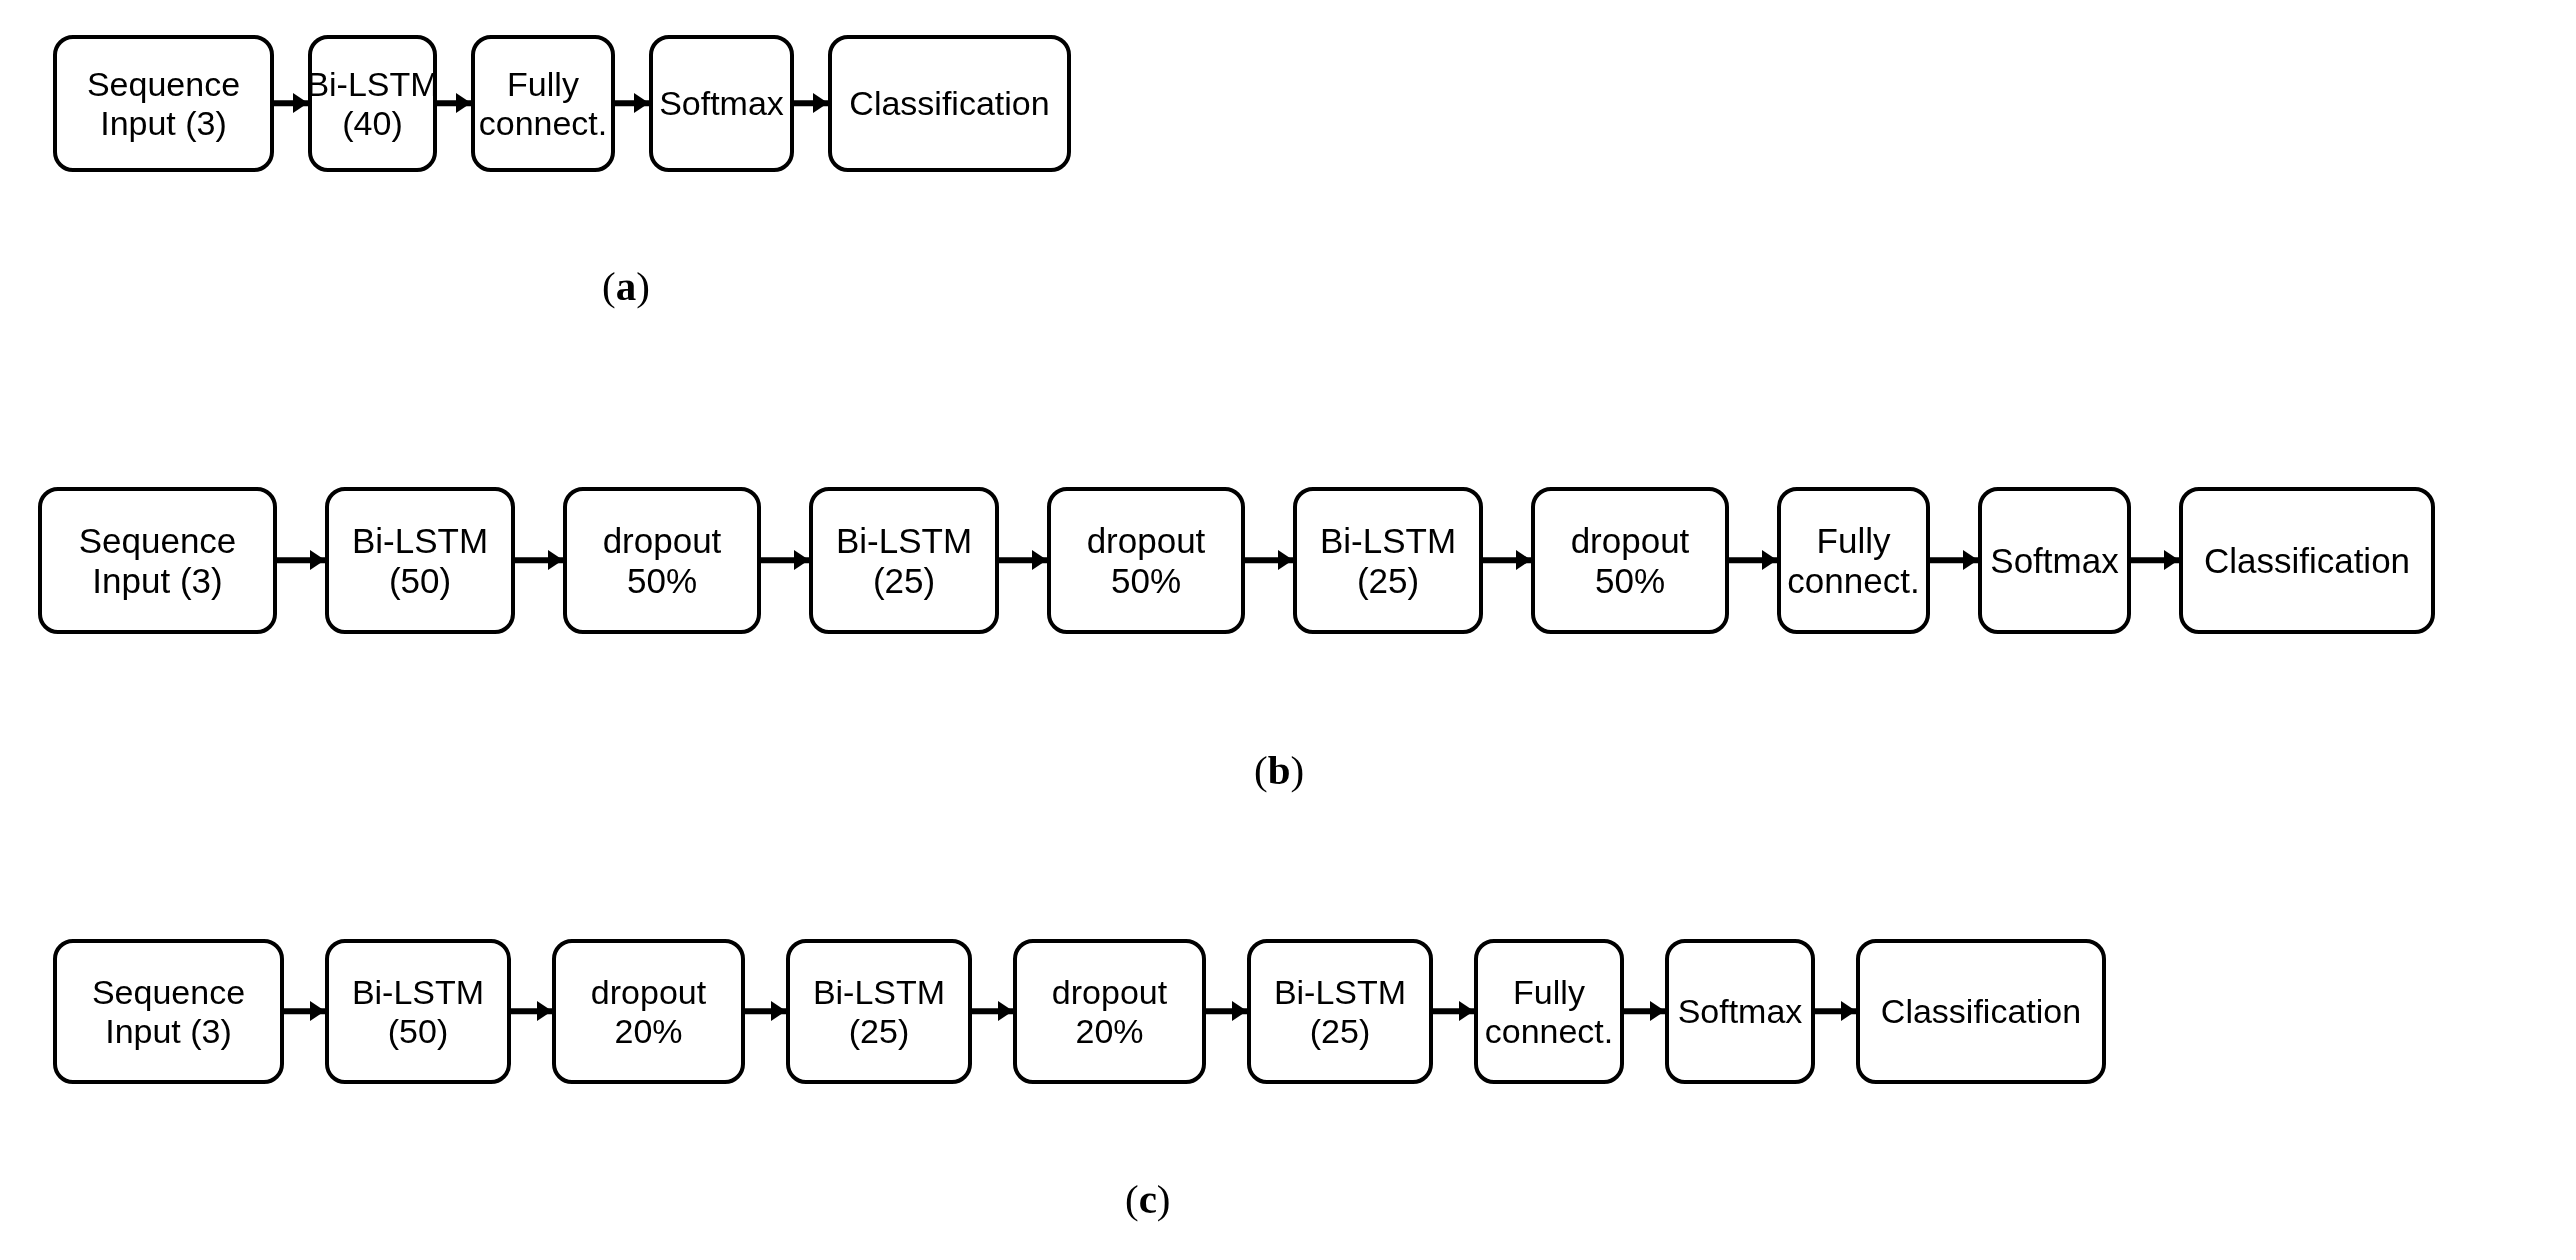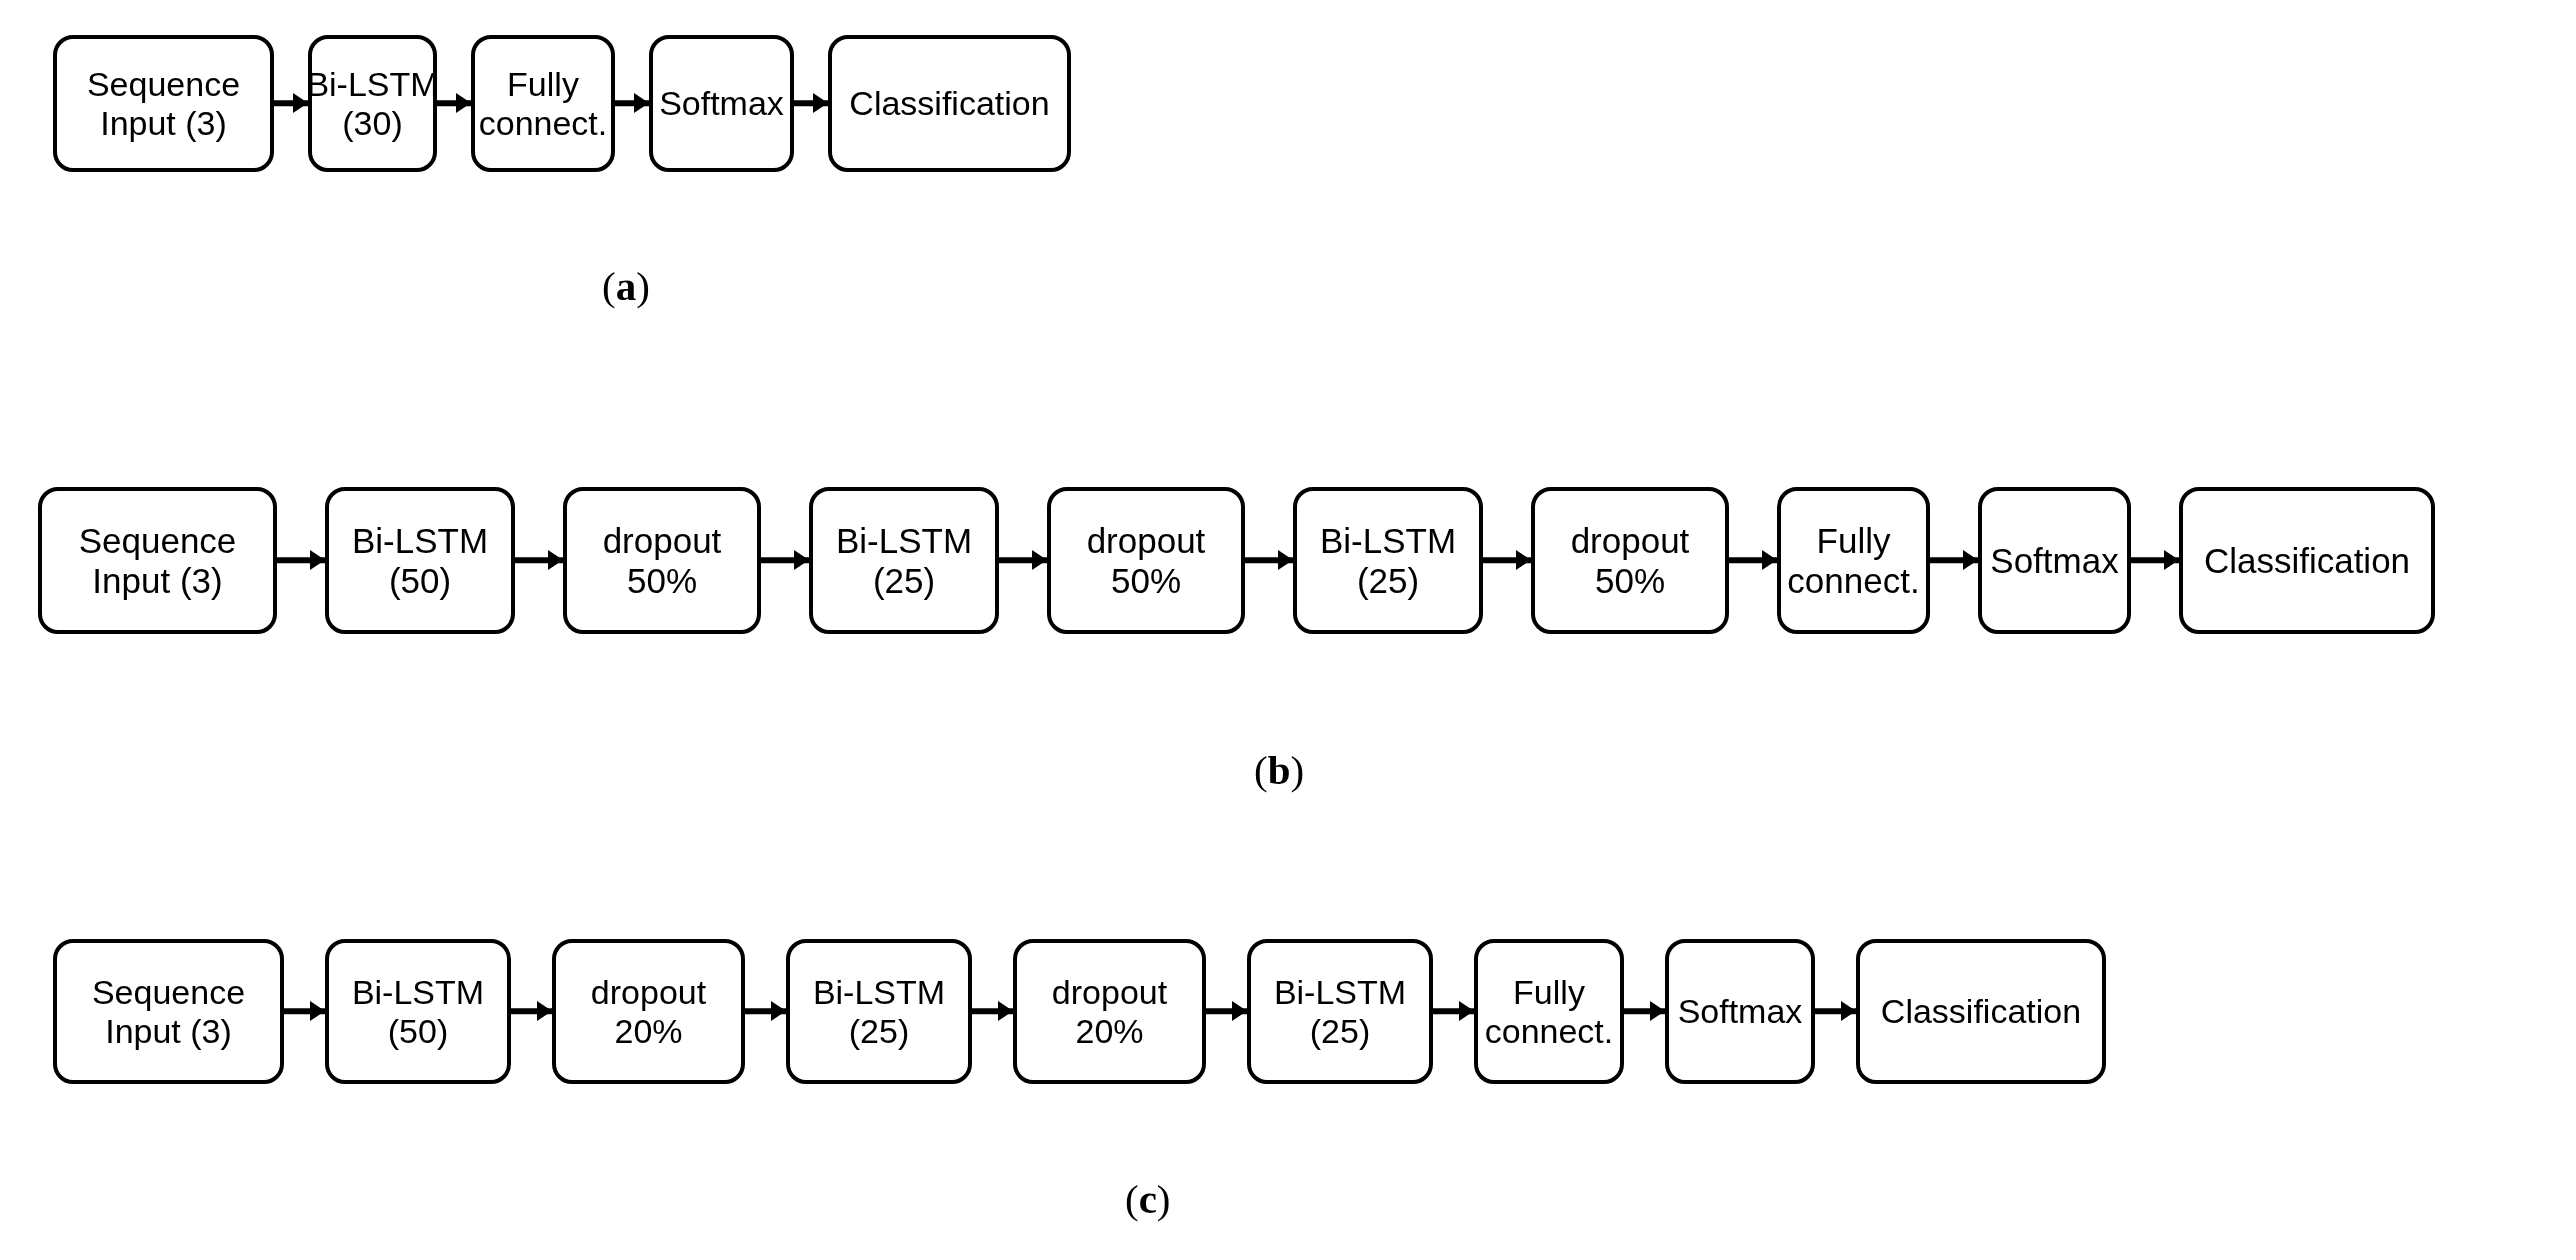--- a/index.html
+++ b/index.html
@@ -140,21 +140,21 @@
       <div class="node" style="width: 221px;">
         <span class="line">Sequence</span>
         <span class="line">Input (3)</span>
       </div>
       <div class="arrow">
         <span class="shaft"></span>
         <span class="head"></span>
       </div>
       <div class="node" style="width: 129px;">
         <span class="line">Bi-LSTM</span>
-        <span class="line">(30)</span>
+        <span class="line">(40)</span>
       </div>
       <div class="arrow">
         <span class="shaft"></span>
         <span class="head"></span>
       </div>
       <div class="node" style="width: 144px;">
         <span class="line">Fully</span>
         <span class="line">connect.</span>
       </div>
       <div class="arrow">

